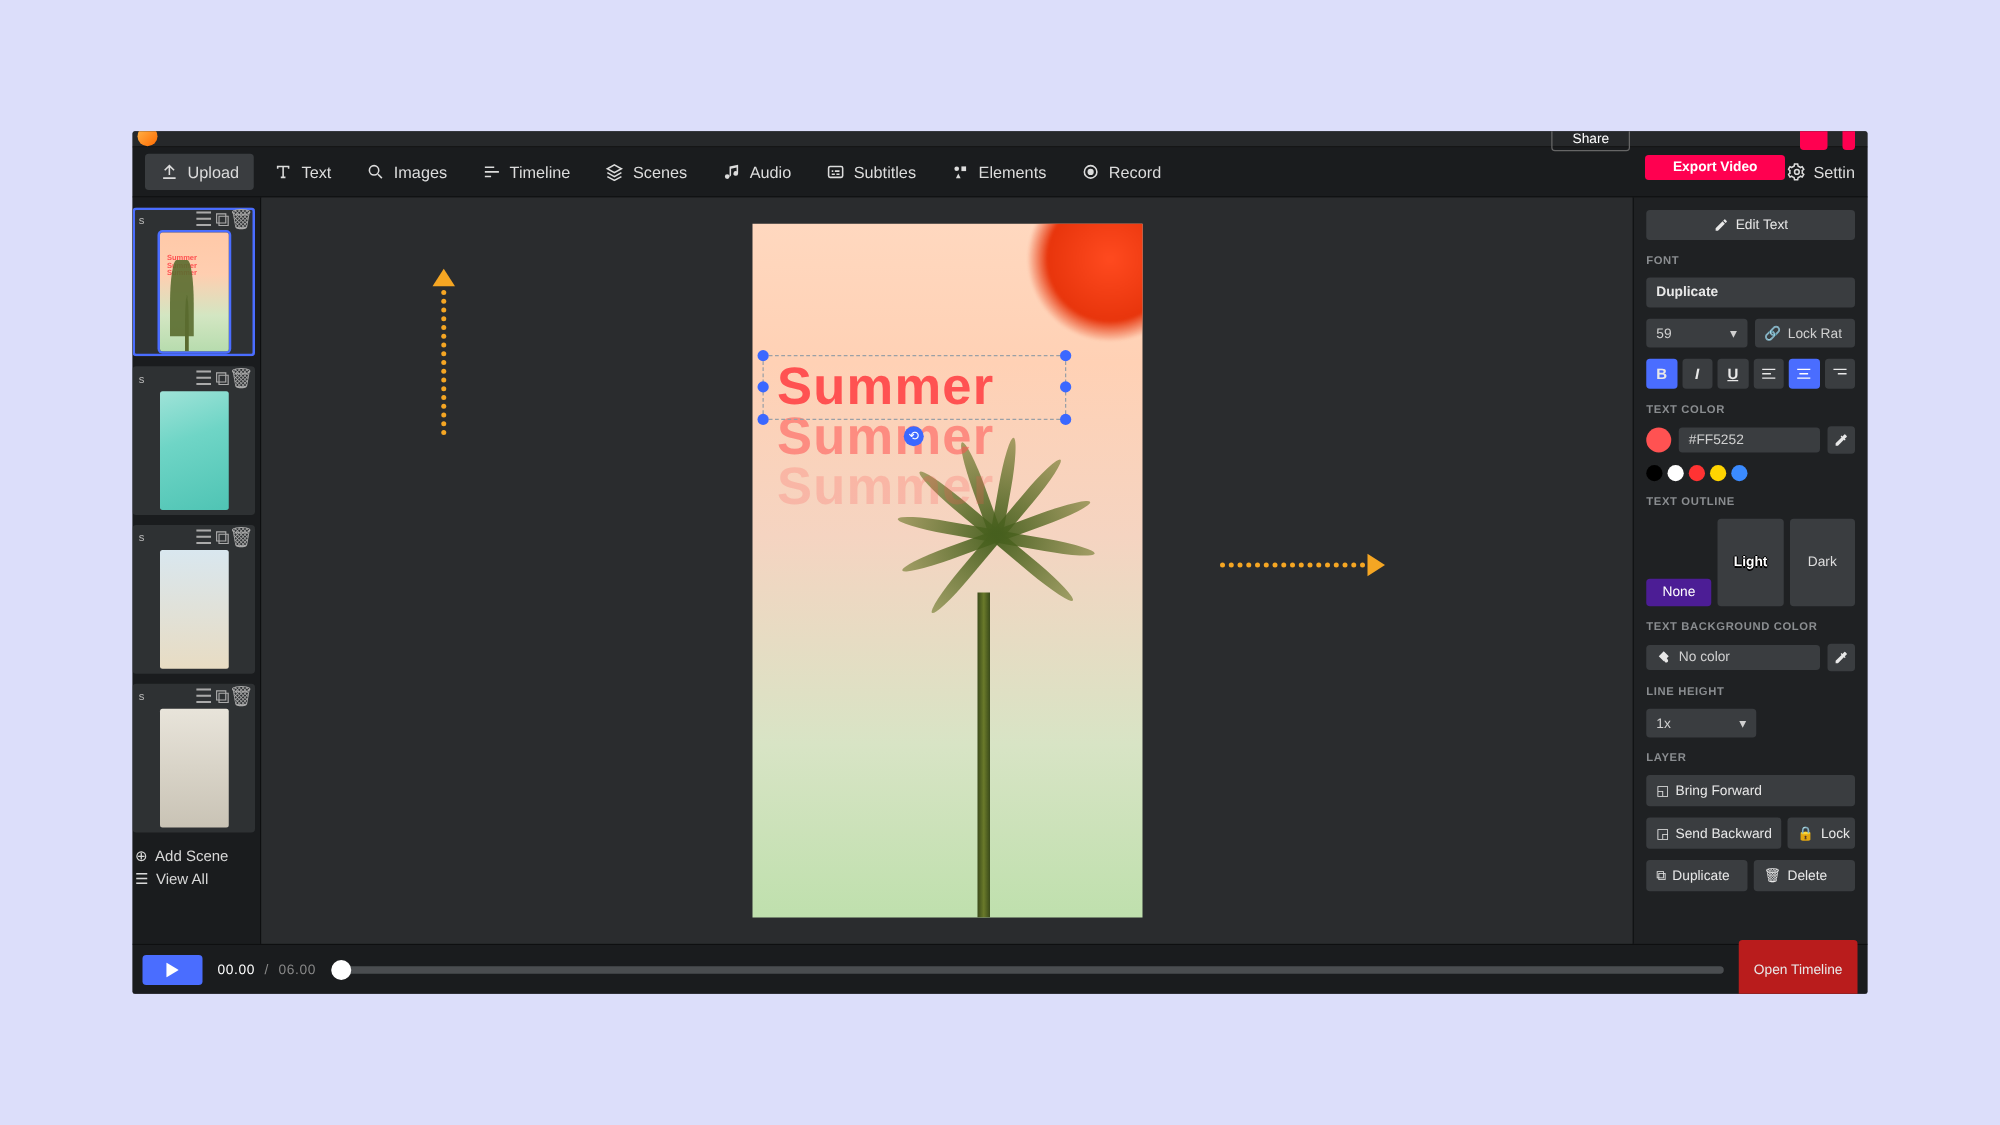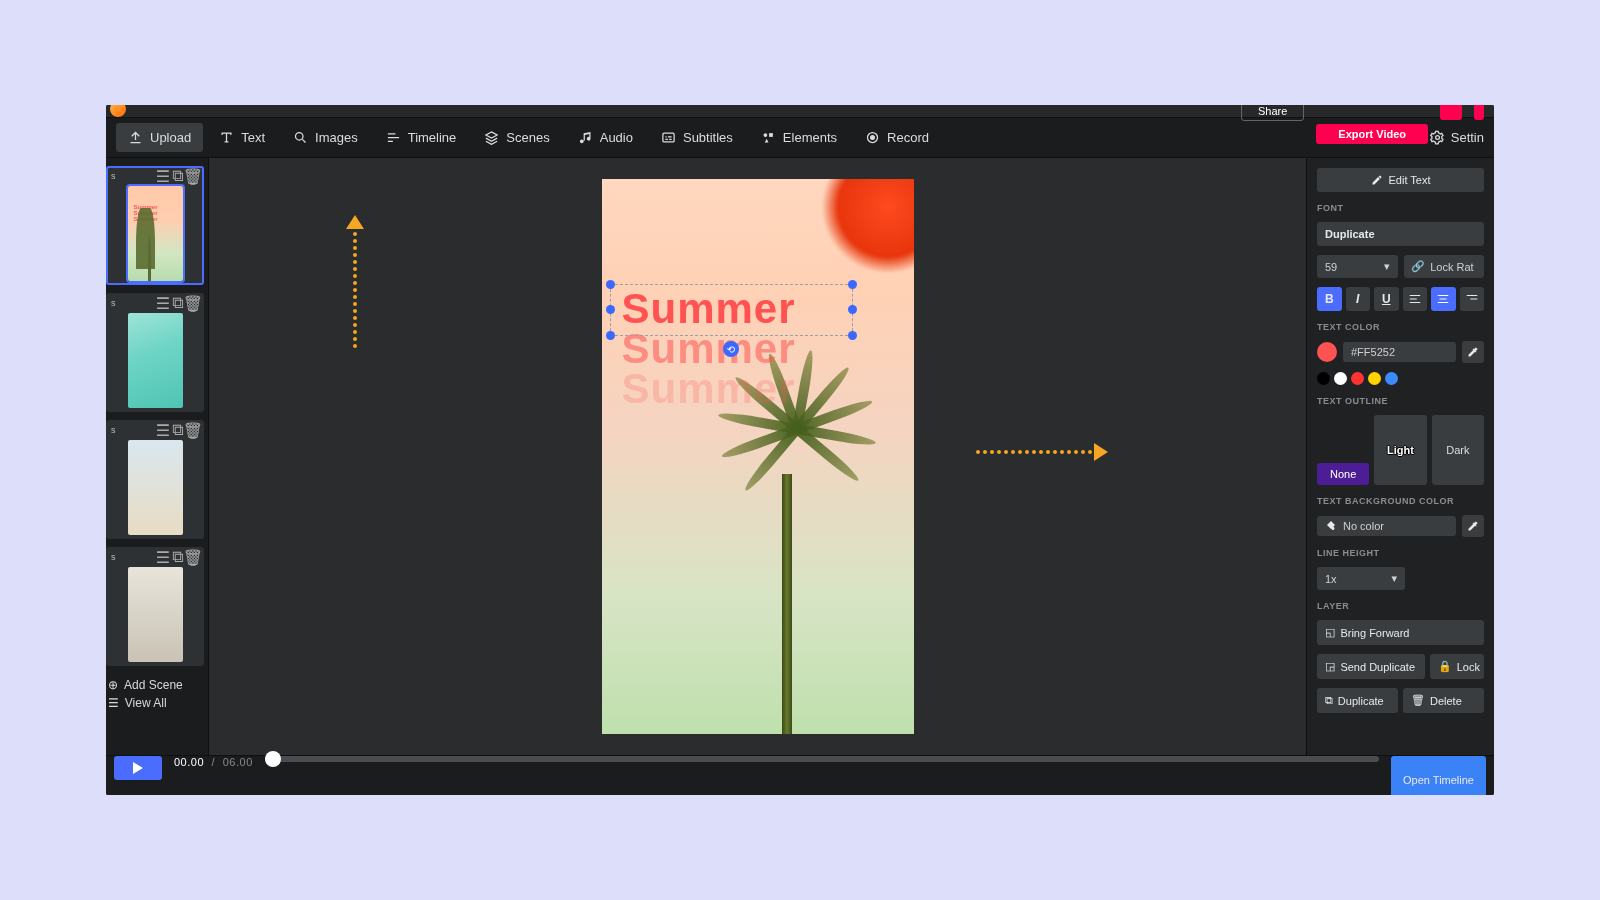--- a/index.html
+++ b/index.html
@@ -95,27 +95,27 @@
 .mini-swatches i { width:13px; height:13px; border-radius:50%; display:block; }
 .seg-row { display:flex; gap:5px; }
 .seg-row button { flex:1; padding:5px 0; border:none; border-radius:3px; font-size:11px; cursor:pointer; }
 .seg-none { background:#4c1d95; color:#fff;margin-top:48px; }
 .seg-light { background:#3a3d40; color:#fff; text-shadow: -1px 0 #000,1px 0 #000,0 -1px #000,0 1px #000; font-weight:700; }
 .seg-dark { background:#3a3d40; color:#ddd; }
 .layer-row { display:flex; gap:5px; }
 .layer-row button { background:#3a3d40; border:none; border-radius:3px; color:#e8e8e8; padding:6px 8px; font-size:11px; display:flex; align-items:center; gap:5px; cursor:pointer; flex:1; white-space:nowrap; overflow:hidden; }
 
 
-.timeline-bar { height:40px; background:#1a1c1e; border-top:1px solid #0e0f10; display:flex; align-items:flex-start; padding:0 8px; gap:12px; }
+.timeline-bar { height:40px; background:#1a1c1e; border-top:1px solid #0e0f10; display:flex; align-items:center; padding:0 8px; gap:12px; }
 .play-btn { width:48px; height:24px; background:#4a6dff; border-radius:3px; display:flex; align-items:center; justify-content:center; color:#fff; cursor:pointer; }
 .time-label { font-size:11px; color:#ccc; letter-spacing:0.5px; white-space:nowrap; }
 .time-label .cur { color:#fff; }
 .track { flex:1; height:6px; background:#4a4d50; border-radius:3px; position:relative; }
 .track .handle { position:absolute; left:0; top:-5px; width:16px; height:16px; background:#fff; border-radius:50%; }
-.open-tl-btn { background:#3b82f6; color:#e8e8e8; border:none; border-radius:3px; padding:18px 12px; font-size:11px; cursor:pointer; }
+.open-tl-btn { background:#b91c1c; color:#e8e8e8; border:none; border-radius:3px; padding:18px 12px; font-size:11px; cursor:pointer; }
 
 svg { display:block; }
 </style>
 </head>
 <body>
 
 <div class="app-frame">
 
   <div class="avatar-dot"></div>
 
@@ -431,21 +431,21 @@
         <div class="insp-label">LAYER</div>
         <div class="layer-row">
           <button>
             <span>◱</span>
             <span>Bring Forward</span>
           </button>
         </div>
         <div class="layer-row">
           <button>
             <span>◲</span>
-            <span>Send Duplicate</span>
+            <span>Send Backward</span>
           </button>
           <button style="flex:0 0 54px">
             <span>🔒</span>
             <span>Lock</span>
           </button>
         </div>
         <div class="layer-row">
           <button>
             <span>⧉</span>
             <span>Duplicate</span>

